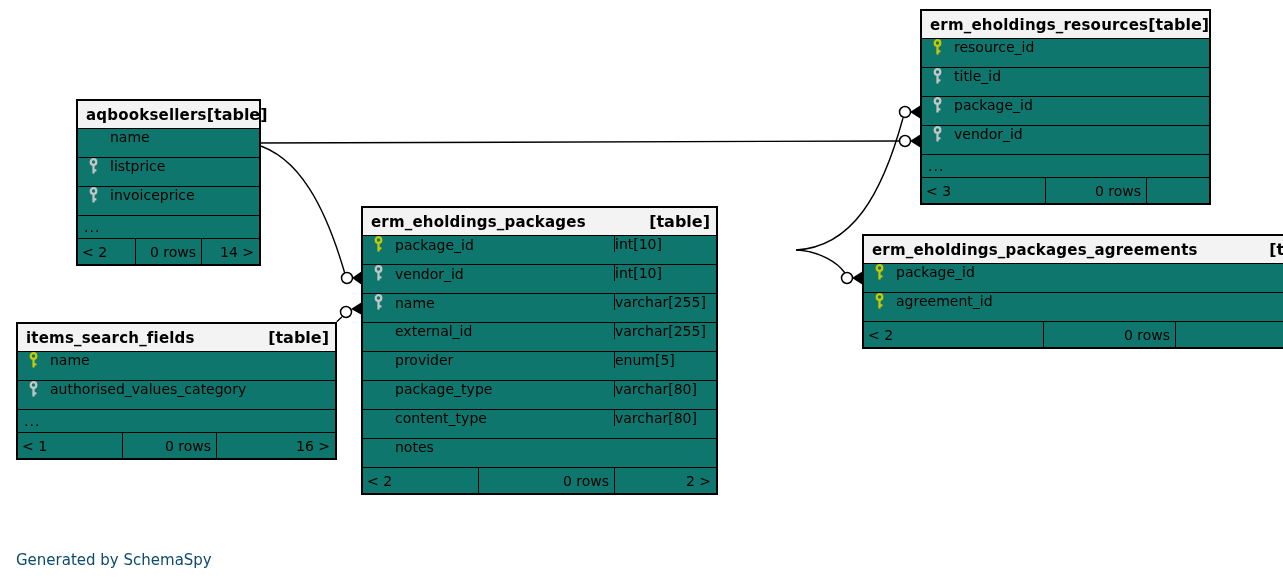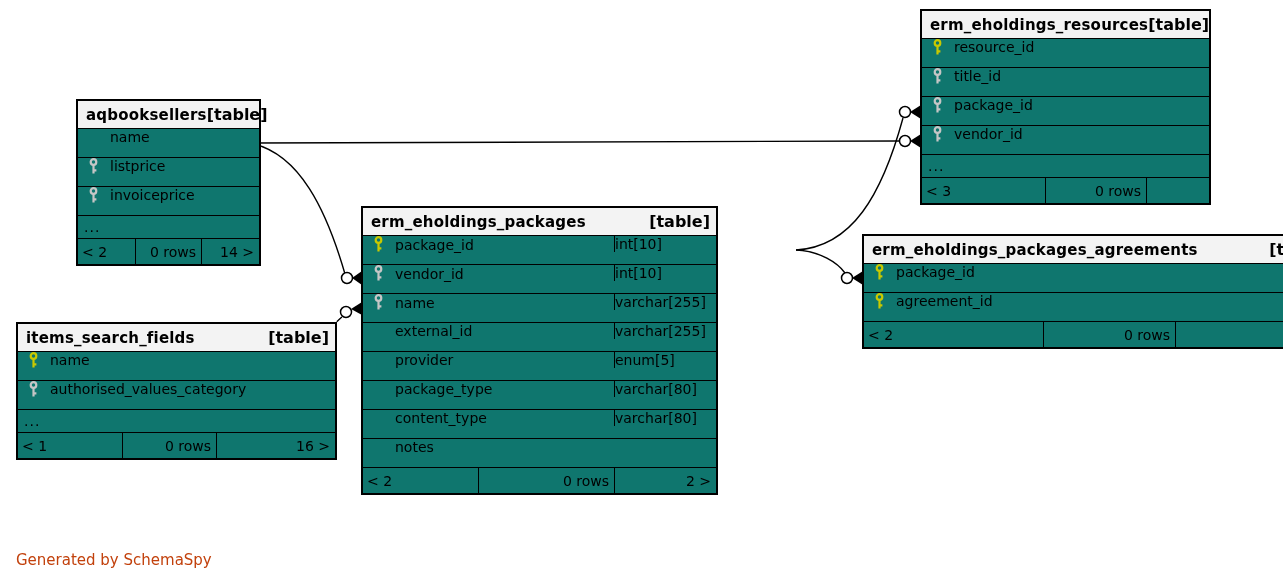--- a/index.html
+++ b/index.html
@@ -36,21 +36,21 @@
   #t-pkg { left: 361px; top: 206px; width: 357px; }
   #t-res { left: 920px; top: 9px;   width: 291px; }
   #t-agr { left: 862px; top: 234px; width: 476px; }
 
   #t-aq .f1 { width: 57px; }   #t-aq .f2 { width: 66px; }
   #t-items .f1 { width: 104px; } #t-items .f2 { width: 94px; }
   #t-pkg .f1 { width: 115px; }  #t-pkg .f2 { width: 136px; }
   #t-res .f1 { width: 123px; }  #t-res .f2 { width: 101px; }
   #t-agr .f1 { width: 179px; }  #t-agr .f2 { width: 132px; }
 
-  .note { position: absolute; left: 16px; top: 551px; font-size: 15px; color: #c2410c; }
+  .note { position: absolute; left: 16px; top: 551px; font-size: 15px; color: #0c4a6e; }
 
   .relpath { fill: none; stroke: #000; stroke-width: 1.4; }
   .relpath.dashed { stroke-dasharray: 7,5; }
   .relcircle { fill: #fff; stroke: #000; stroke-width: 1.5; }
   .crowfoot { fill: #000; stroke: none; }
 </style>
 </head>
 <body>
 
 <div id="canvas">

